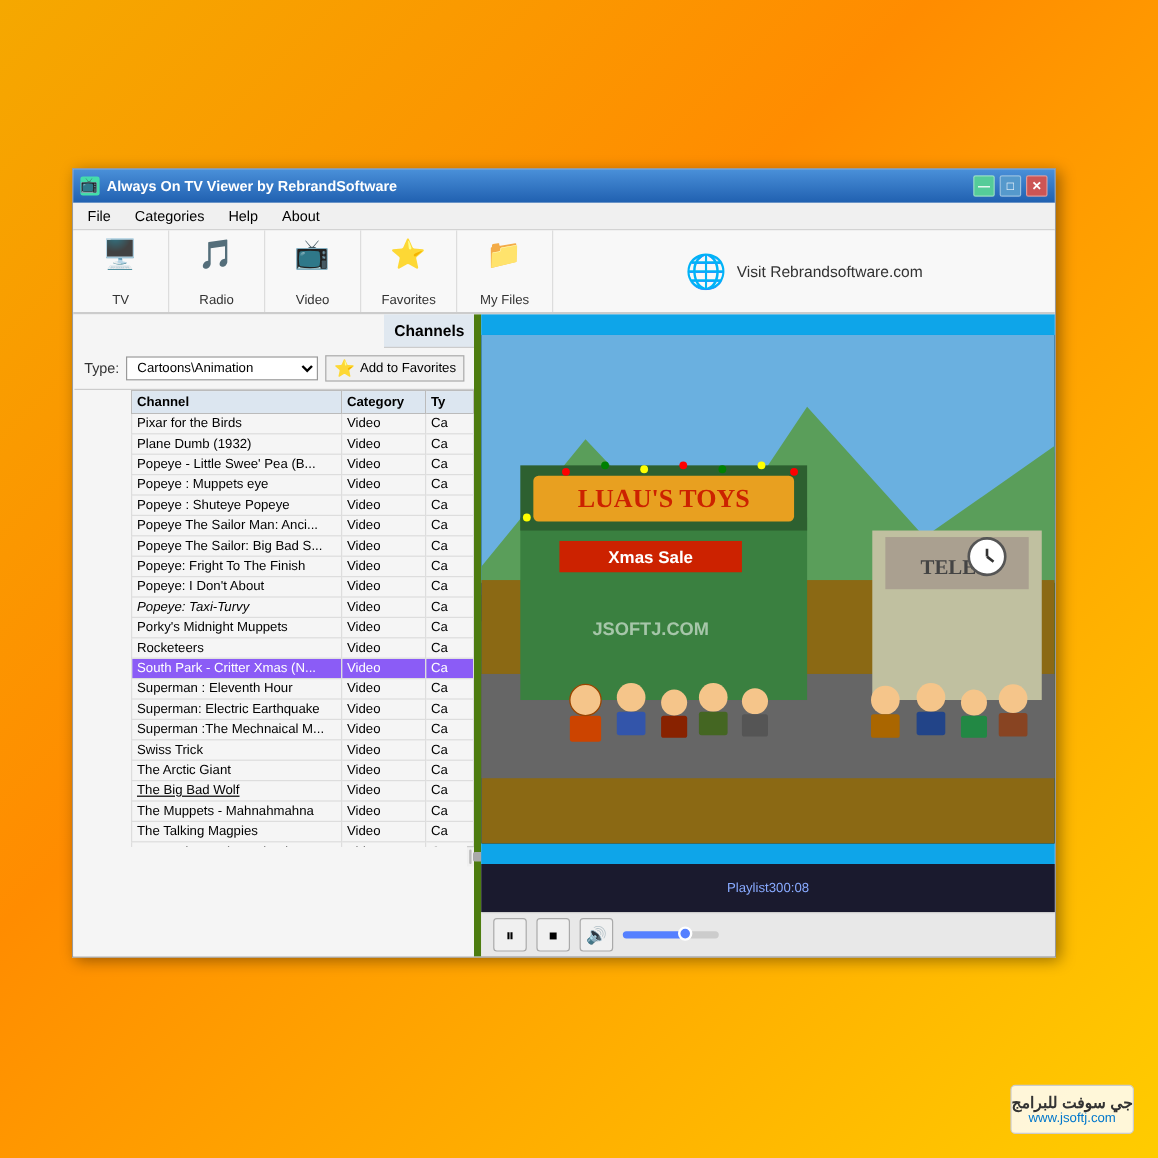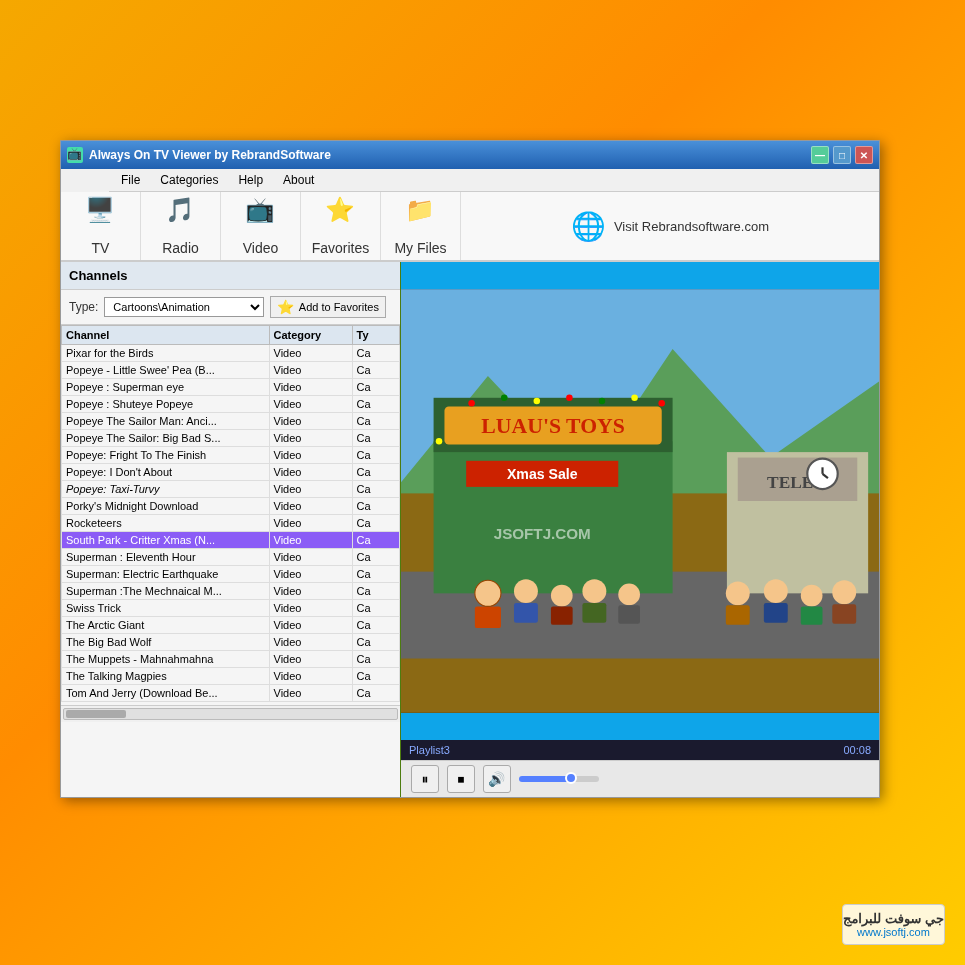--- a/index.html
+++ b/index.html
@@ -89,21 +89,20 @@
     .title-btn.maximize { background: #59c; }
     .title-btn.close { background: #c55; }
 
     
     .menu-bar {
       background: #f0f0f0;
       border-bottom: 1px solid #ccc;
       padding: 2px 6px;
       display: flex;
       gap: 8px;
-      margin-left: 48px;
     }
     .menu-item {
       padding: 2px 6px;
       cursor: pointer;
       font-size: 12px;
       color: #000;
     }
 
     
     .toolbar {
@@ -126,21 +125,21 @@
     }
     .toolbar-btn-icon {
       width: 36px;
       height: 36px;
       display: flex;
       align-items: center;
       justify-content: center;
       font-size: 24px;
     }
     .toolbar-btn-label {
-      font-size: 14px;
+      font-size: 11px;
       color: #333;
       margin-top: 12px;
     }
     .toolbar-visit {
       flex: 1;
       display: flex;
       align-items: center;
       justify-content: center;
       gap: 8px;
       font-size: 13px;
@@ -153,24 +152,25 @@
 
     
     .content {
       display: flex;
       height: 535px;
     }
 
     
     .channels-panel {
       width: 340px;
-      border-right: 1px solid #4d7c0f;
+      border-right: 6px solid #4d7c0f;
       background: #f5f5f5;
       display: flex;
       flex-direction: column;
+      align-items: flex-end;
     }
     .channels-header {
       background: #e0e8f0;
       border-bottom: 1px solid #ccc;
       padding: 6px 8px;
       font-weight: bold;
       font-size: 13px;
     }
     .channels-filter {
       padding: 6px 8px;
@@ -282,22 +282,22 @@
     .video-scene {
       width: 100%;
       height: 100%;
     }
 
     
     .video-status-bar {
       background: #1a1a2e;
       color: #88aaff;
       display: flex;
-      justify-content: space-between;
-      padding: 4px 8px;
+      justify-content: center;
+      padding: 14px 8px;
       font-size: 11px;
     }
     .video-controls {
       background: #e8e8e8;
       padding: 4px 10px;
       display: flex;
       align-items: center;
       gap: 8px;
       border-top: 1px solid #ccc;
     }
@@ -407,26 +407,31 @@
               <th class="col-type">Ty</th>
             </tr>
           </thead>
           <tbody id="channels-tbody">
           <tr>
       <td style="overflow:hidden;text-overflow:ellipsis;max-width:175px;white-space:nowrap;">Pixar for the Birds</td>
       <td>Video</td>
       <td>Ca</td>
     </tr>
               <tr>
+      <td style="overflow:hidden;text-overflow:ellipsis;max-width:175px;white-space:nowrap;">Plane Dumb (1932)</td>
+      <td>Video</td>
+      <td>Ca</td>
+    </tr>
+              <tr>
       <td style="overflow:hidden;text-overflow:ellipsis;max-width:175px;white-space:nowrap;">Popeye - Little Swee' Pea (B...</td>
       <td>Video</td>
       <td>Ca</td>
     </tr>
               <tr>
-      <td style="overflow:hidden;text-overflow:ellipsis;max-width:175px;white-space:nowrap;">Popeye : Superman eye</td>
+      <td style="overflow:hidden;text-overflow:ellipsis;max-width:175px;white-space:nowrap;">Popeye : Muppets eye</td>
       <td>Video</td>
       <td>Ca</td>
     </tr>
               <tr>
       <td style="overflow:hidden;text-overflow:ellipsis;max-width:175px;white-space:nowrap;">Popeye : Shuteye Popeye</td>
       <td>Video</td>
       <td>Ca</td>
     </tr>
               <tr>
       <td style="overflow:hidden;text-overflow:ellipsis;max-width:175px;white-space:nowrap;">Popeye The Sailor Man: Anci...</td>
@@ -447,21 +452,21 @@
       <td style="overflow:hidden;text-overflow:ellipsis;max-width:175px;white-space:nowrap;">Popeye: I Don't About</td>
       <td>Video</td>
       <td>Ca</td>
     </tr>
               <tr>
       <td style="overflow:hidden;text-overflow:ellipsis;max-width:175px;white-space:nowrap;font-style:italic;">Popeye: Taxi-Turvy</td>
       <td>Video</td>
       <td>Ca</td>
     </tr>
               <tr>
-      <td style="overflow:hidden;text-overflow:ellipsis;max-width:175px;white-space:nowrap;">Porky's Midnight Download</td>
+      <td style="overflow:hidden;text-overflow:ellipsis;max-width:175px;white-space:nowrap;">Porky's Midnight Muppets</td>
       <td>Video</td>
       <td>Ca</td>
     </tr>
               <tr>
       <td style="overflow:hidden;text-overflow:ellipsis;max-width:175px;white-space:nowrap;">Rocketeers</td>
       <td>Video</td>
       <td>Ca</td>
     </tr>
               <tr class="selected">
       <td style="overflow:hidden;text-overflow:ellipsis;max-width:175px;white-space:nowrap;">South Park - Critter Xmas (N...</td>
@@ -487,21 +492,21 @@
       <td style="overflow:hidden;text-overflow:ellipsis;max-width:175px;white-space:nowrap;">Swiss Trick</td>
       <td>Video</td>
       <td>Ca</td>
     </tr>
               <tr>
       <td style="overflow:hidden;text-overflow:ellipsis;max-width:175px;white-space:nowrap;">The Arctic Giant</td>
       <td>Video</td>
       <td>Ca</td>
     </tr>
               <tr>
-      <td style="overflow:hidden;text-overflow:ellipsis;max-width:175px;white-space:nowrap;">The Big Bad Wolf</td>
+      <td style="overflow:hidden;text-overflow:ellipsis;max-width:175px;white-space:nowrap;text-decoration:underline;">The Big Bad Wolf</td>
       <td>Video</td>
       <td>Ca</td>
     </tr>
               <tr>
       <td style="overflow:hidden;text-overflow:ellipsis;max-width:175px;white-space:nowrap;">The Muppets - Mahnahmahna</td>
       <td>Video</td>
       <td>Ca</td>
     </tr>
               <tr>
       <td style="overflow:hidden;text-overflow:ellipsis;max-width:175px;white-space:nowrap;">The Talking Magpies</td>

